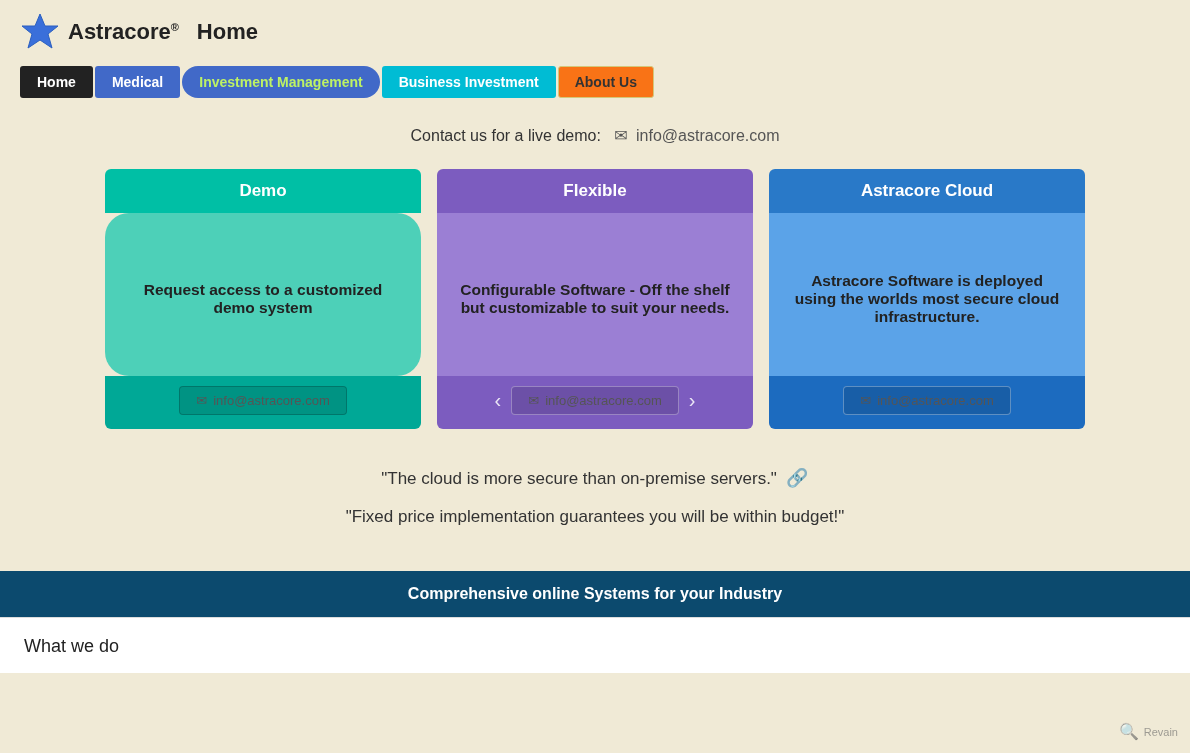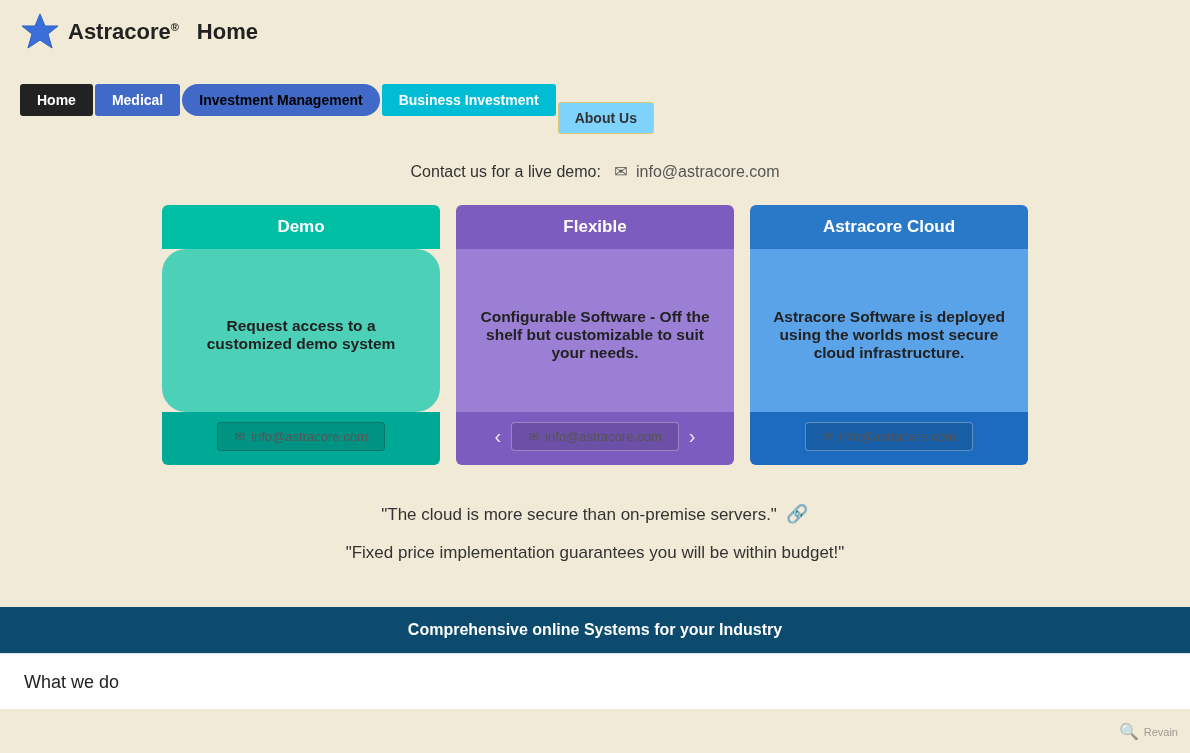--- a/index.html
+++ b/index.html
@@ -50,32 +50,31 @@
     .nav-home {
       background-color: #222;
       color: #fff;
     }
     .nav-medical {
       background-color: #4169c8;
       color: #fff;
     }
     .nav-investment {
       background-color: #4169c8;
-      color: #000000;
+      color: #bef264;
       border-radius: 16px;
     }
     .nav-business {
       background-color: #00bcd4;
       color: #fff;
     }
     .nav-about {
-      background-color: #7dd3fc;
+      background-color: #f97316;
       color: #333;
       border: 1px solid #d4c87a;
-      margin-top: 36px;
     }
 
     
     .contact-bar {
       text-align: center;
       padding: 18px 20px 10px 20px;
       font-size: 16px;
       color: #333;
     }
     .contact-bar .email-icon {
@@ -90,21 +89,21 @@
     
     .cards-section {
       display: flex;
       gap: 16px;
       padding: 14px 30px 20px 30px;
       justify-content: center;
     }
     .card {
       border-radius: 6px;
       overflow: hidden;
-      width: 278px;
+      width: 316px;
       min-height: 260px;
       display: flex;
       flex-direction: column;
     }
     .card-header {
       padding: 12px;
       text-align: center;
       font-size: 17px;
       font-weight: bold;
       color: #fff;

